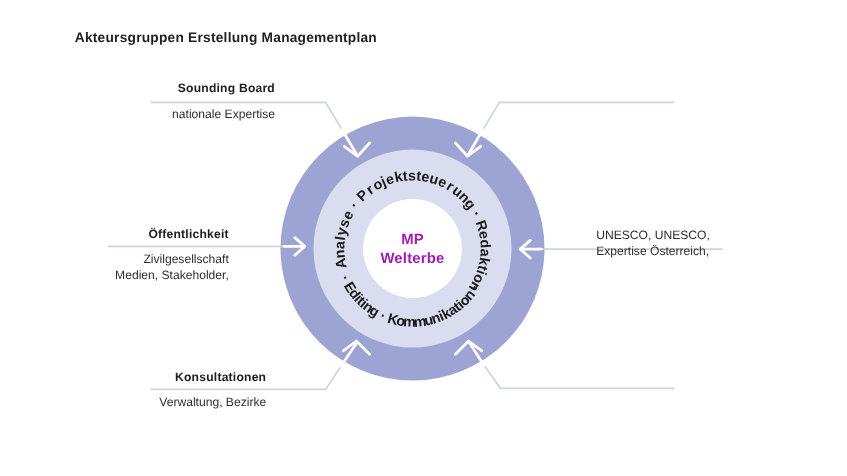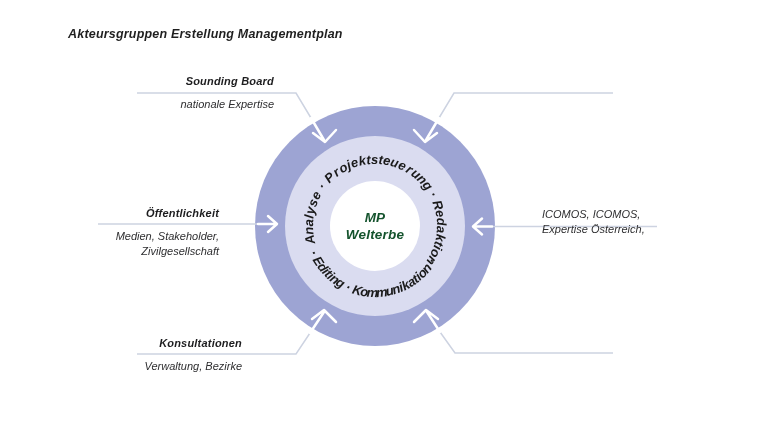--- a/index.html
+++ b/index.html
@@ -2,34 +2,34 @@
 <html style="--c-outer: #9da4d3; --c-inner: #dadcf0; --c-line: #cdd3e1; --c-arrow: #ffffff; --c-text: #1d1d1f;"><head>
 <meta charset="utf-8">
 <style>
   :root{
     --c-outer:#9da4d3; --c-inner:#dadcf0; --c-line:#cdd3e1; --c-arrow:#ffffff;
     --c-text:#1d1d1f; --c-sub:#2e2e30;
   }
   html,body{margin:0;padding:0;background:#fff;}
   .canvas{
     position:relative; width:770px; height:433px; background:#ffffff;
-    font-family:"Liberation Sans", sans-serif; color:var(--c-text); overflow:hidden;font-style:italic;
+    font-family:"Liberation Sans", sans-serif; color:var(--c-text); overflow:hidden;
   }
   .page-title{
     position:absolute; left:68px; top:27px;
     font-size:12.5px; font-weight:bold; letter-spacing:.2px; color:#1f1f1f;
   }
   .diagram-svg{position:absolute; left:0; top:0; width:770px; height:433px;}
   .ring-char{
     font-family:"Liberation Sans", sans-serif; font-size:13px; font-weight:bold;
     fill:#1a1a1a; text-anchor:middle;
   }
   .center-label{
     position:absolute; left:315px; top:209px; width:120px; text-align:center;
-    font-size:13.5px; font-weight:bold; line-height:17px; color:#14532d; letter-spacing:.2px;
+    font-size:13.5px; font-weight:bold; line-height:17px; color:#a21caf; letter-spacing:.2px;
   }
   .group{position:absolute;}
   .group .g-label{font-size:11px; font-weight:bold; letter-spacing:.2px; color:var(--c-text); margin-bottom:10px;}
   .group .g-sub{font-size:11px; line-height:15px; color:var(--c-sub);}
   .group.right-align{text-align:right;}
   .group.left-align{text-align:left;}
 </style>
 </head>
 <body>
 
@@ -128,39 +128,39 @@
         <text transform="translate(433.3,266.5) rotate(-55.2)" class="ring-char"> </text>
         <text transform="translate(435.5,263.2) rotate(-58.4)" class="ring-char">·</text>
       </g>
   </svg>
 
   <div class="center-label">
     <div>MP</div>
     <div>Welterbe</div>
   </div>
 
-  <div class="group right-align" style="left:116px; top:75px; width:158px;">
+  <div class="group right-align" style="left:92px; top:75px; width:158px;">
     <div class="g-label">Sounding Board</div>
     <div class="g-sub">
       <div>nationale Expertise</div>
     </div>
   </div>
 
 
-  <div class="group right-align" style="left:67px; top:207px; width:152px;text-align:right;">
+  <div class="group right-align" style="left:56px; top:207px; width:152px;text-align:right;">
     <div class="g-label">Öffentlichkeit</div>
     <div class="g-sub">
+      <div>Zivilgesellschaft</div>
       <div>Medien, Stakeholder,</div>
-      <div>Zivilgesellschaft</div>
     </div>
   </div>
 
   <div class="group left-align" style="left:542px; top:207px; width:160px;">
     <div class="g-sub">
-      <div>ICOMOS, ICOMOS,</div>
+      <div>UNESCO, UNESCO,</div>
       <div>Expertise Österreich,</div>
     </div>
   </div>
 
   <div class="group right-align" style="left:84px; top:337px; width:158px;">
     <div class="g-label">Konsultationen</div>
     <div class="g-sub">
       <div>Verwaltung, Bezirke</div>
     </div>
   </div>

